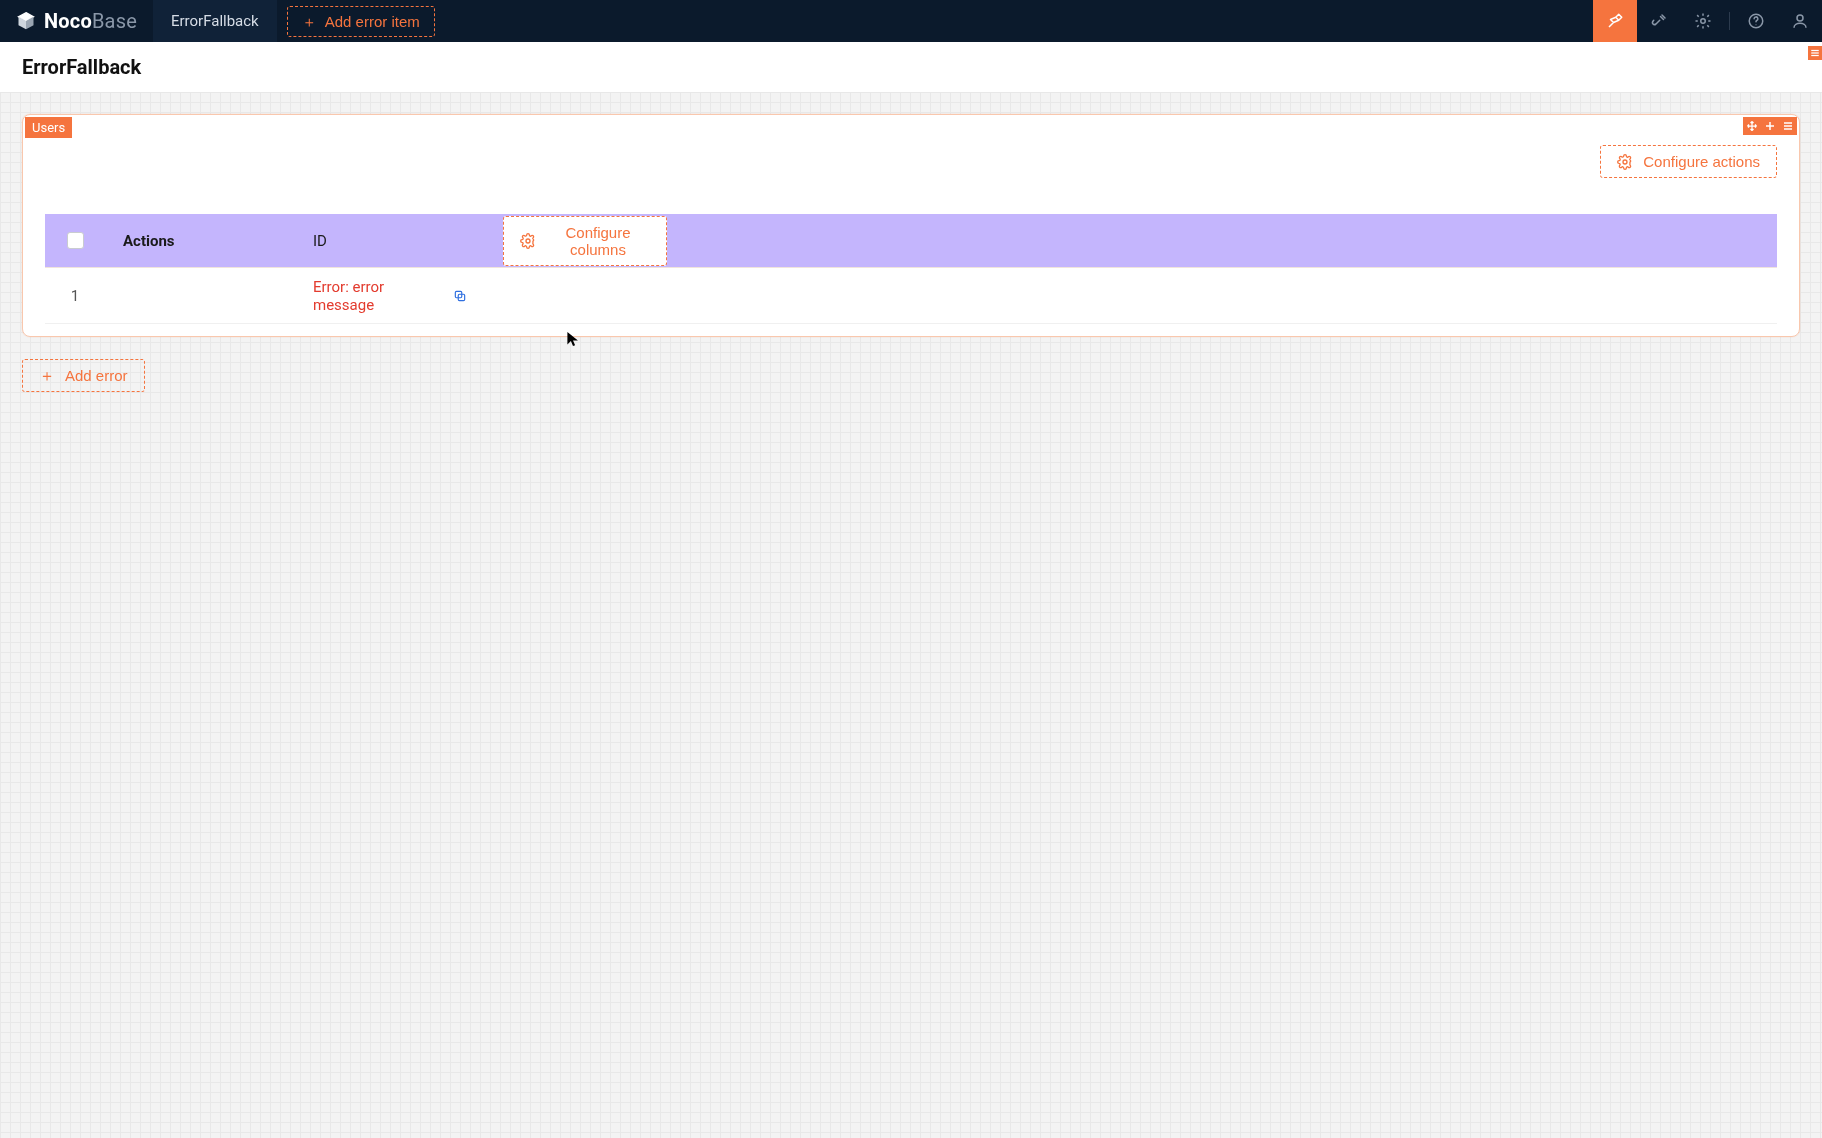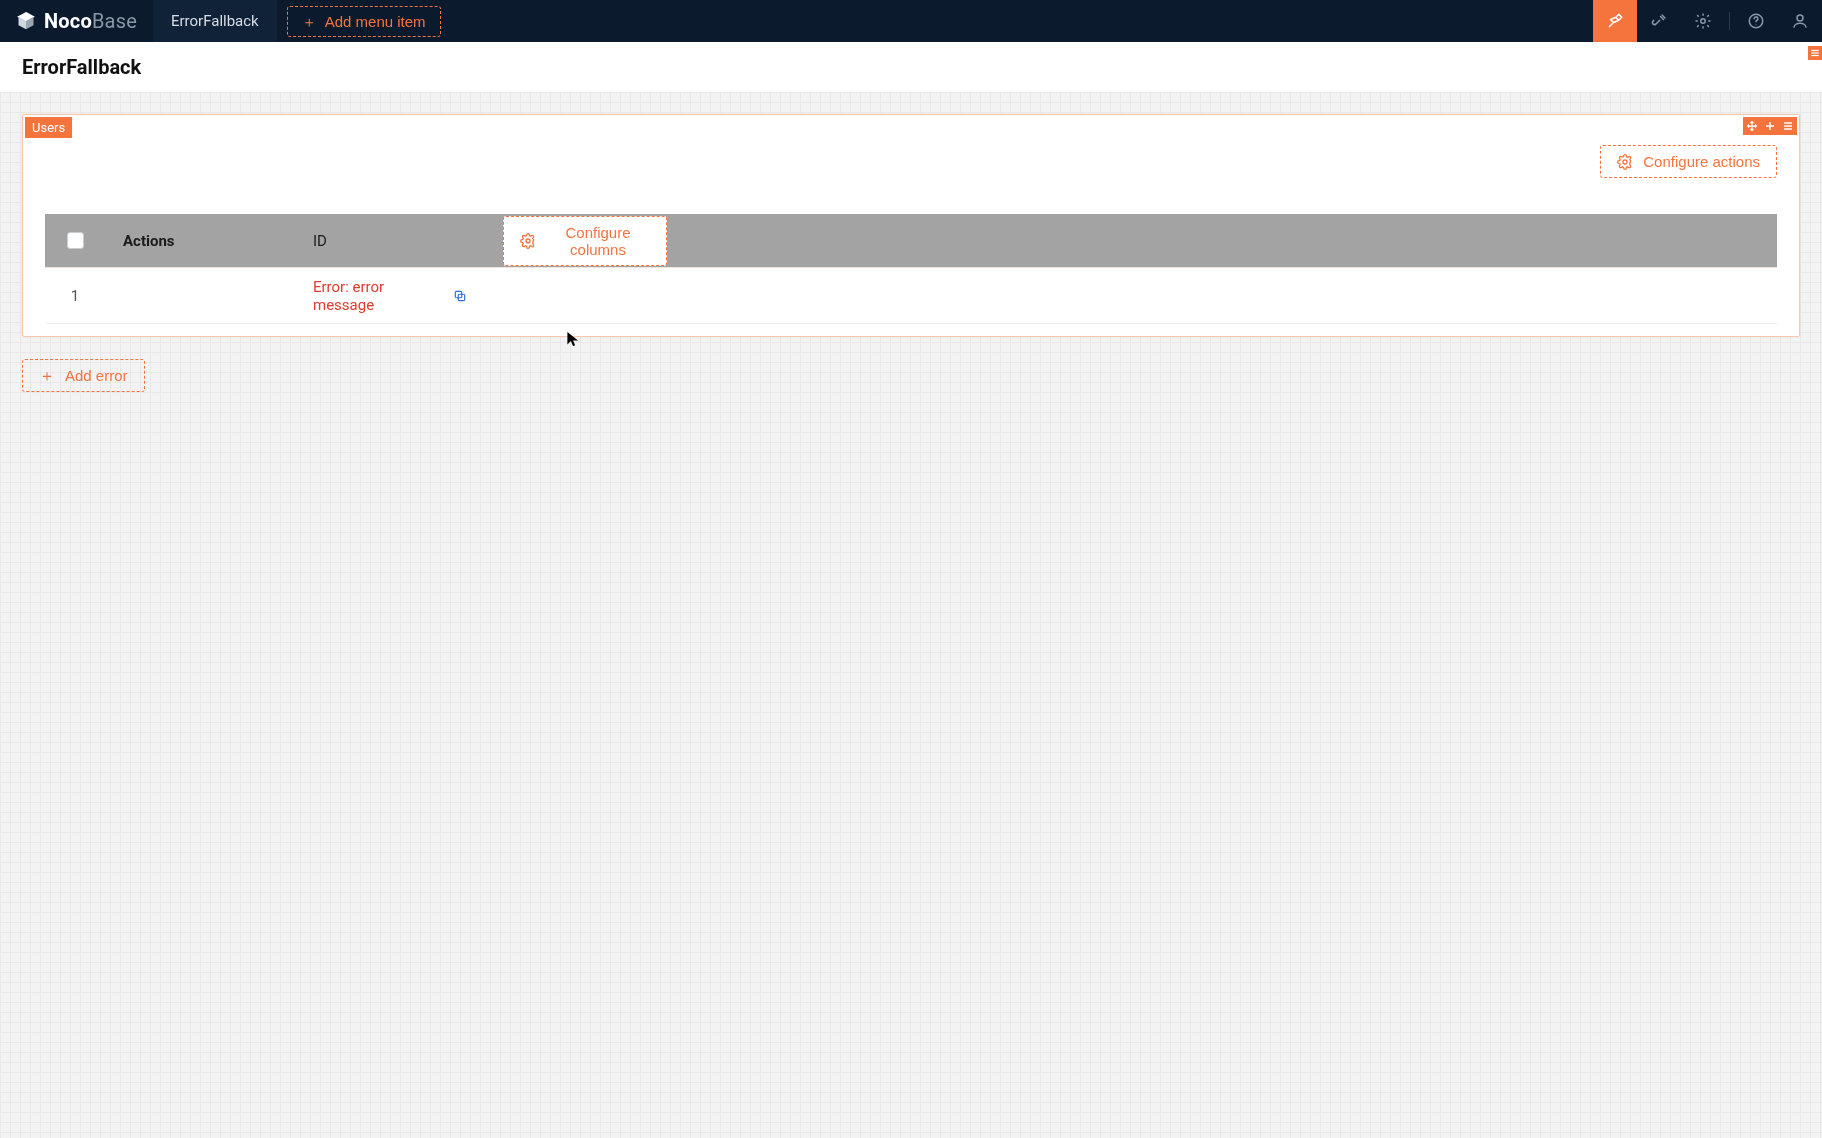--- a/index.html
+++ b/index.html
@@ -129,21 +129,21 @@
       linear-gradient(90deg, #e8e8e8 1px, transparent 1px);
     background-size: 10px 10px;
     background-color: #f3f3f3;
     height: calc(1138px - 42px - 50px);
   }
 
   
   .block {
     background: #fff;
     border: 1px solid #f9c7ad;
-    border-radius: 2px;
+    border-radius: 8px;
     position: relative;
     padding: 30px 22px 12px 22px;
     box-shadow: 0 0 0 1px rgba(245,116,62,0.05);
   }
   .block-tag {
     position: absolute;
     top: 2px;
     left: 2px;
     background: #f5743e;
     color: #fff;
@@ -187,21 +187,21 @@
     background: #fff;
   }
 
   
   .table {
     width: 100%;
   }
   .thead {
     display: flex;
     align-items: center;
-    background: #a3a3a3;
+    background: #c4b5fd;
     border-bottom: 1px solid #f0e4dc;
     height: 54px;
   }
   .th, .td {
     padding: 0 18px;
     display: flex;
     align-items: center;
   }
   .col-check { width: 60px; justify-content: center; }
   .col-actions { width: 190px; font-weight: 700; font-size: 15px; }
@@ -280,21 +280,21 @@
     </span>
     <span class="logo-text">
       <b>Noco</b><span class="logo-base">Base</span>
     </span>
   </div>
   <div class="topbar-tab">
     <span>ErrorFallback</span>
   </div>
   <button class="add-menu-btn">
     <span class="plus">＋</span>
-    <span>Add menu item</span>
+    <span>Add error item</span>
   </button>
 
   <div class="topbar-right">
     <div class="tb-icon active">
       <svg width="18" height="18" viewBox="0 0 24 24" fill="none" stroke="currentColor" stroke-width="2">
         <path d="M4 20 L10 14 M13 7 L17 3 L21 7 L17 11 Z M10 14 L17 11 L13 7 L6 10 Z" stroke-linejoin="round"></path>
       </svg>
     </div>
     <div class="tb-icon">
       <svg width="18" height="18" viewBox="0 0 24 24" fill="none" stroke="currentColor" stroke-width="2">

